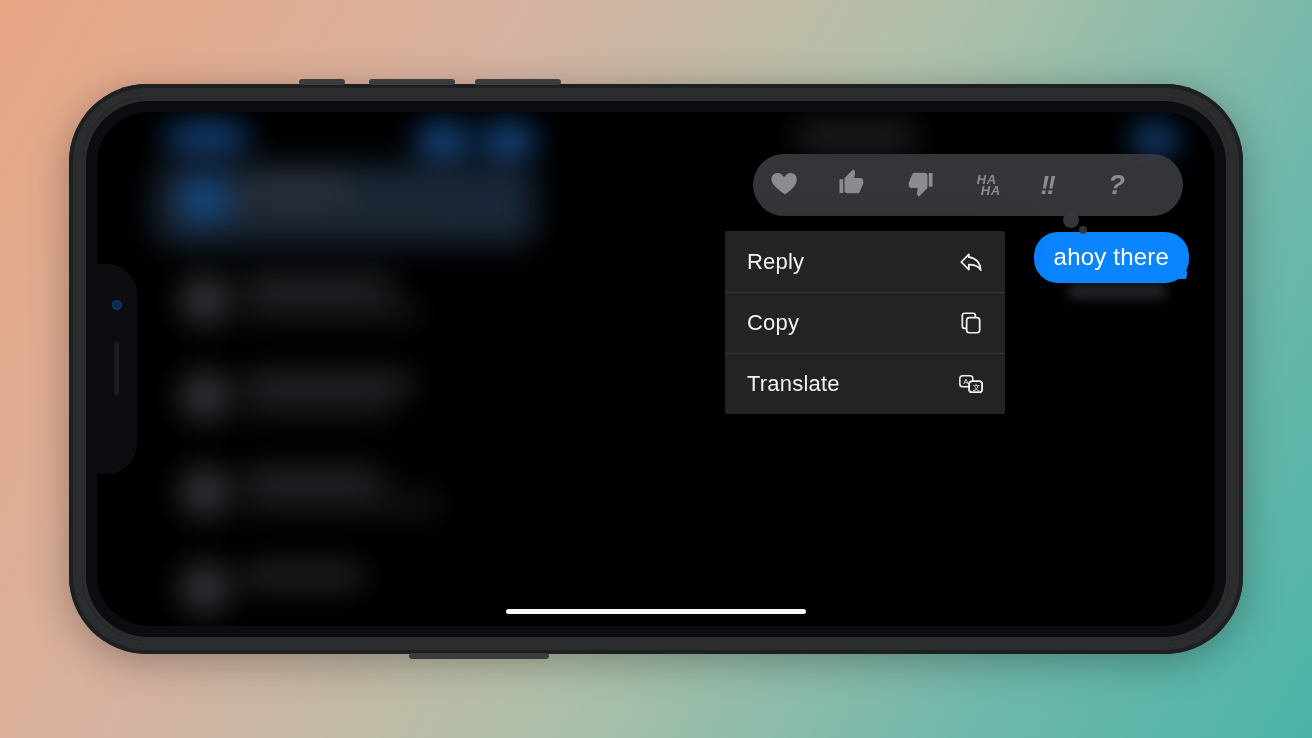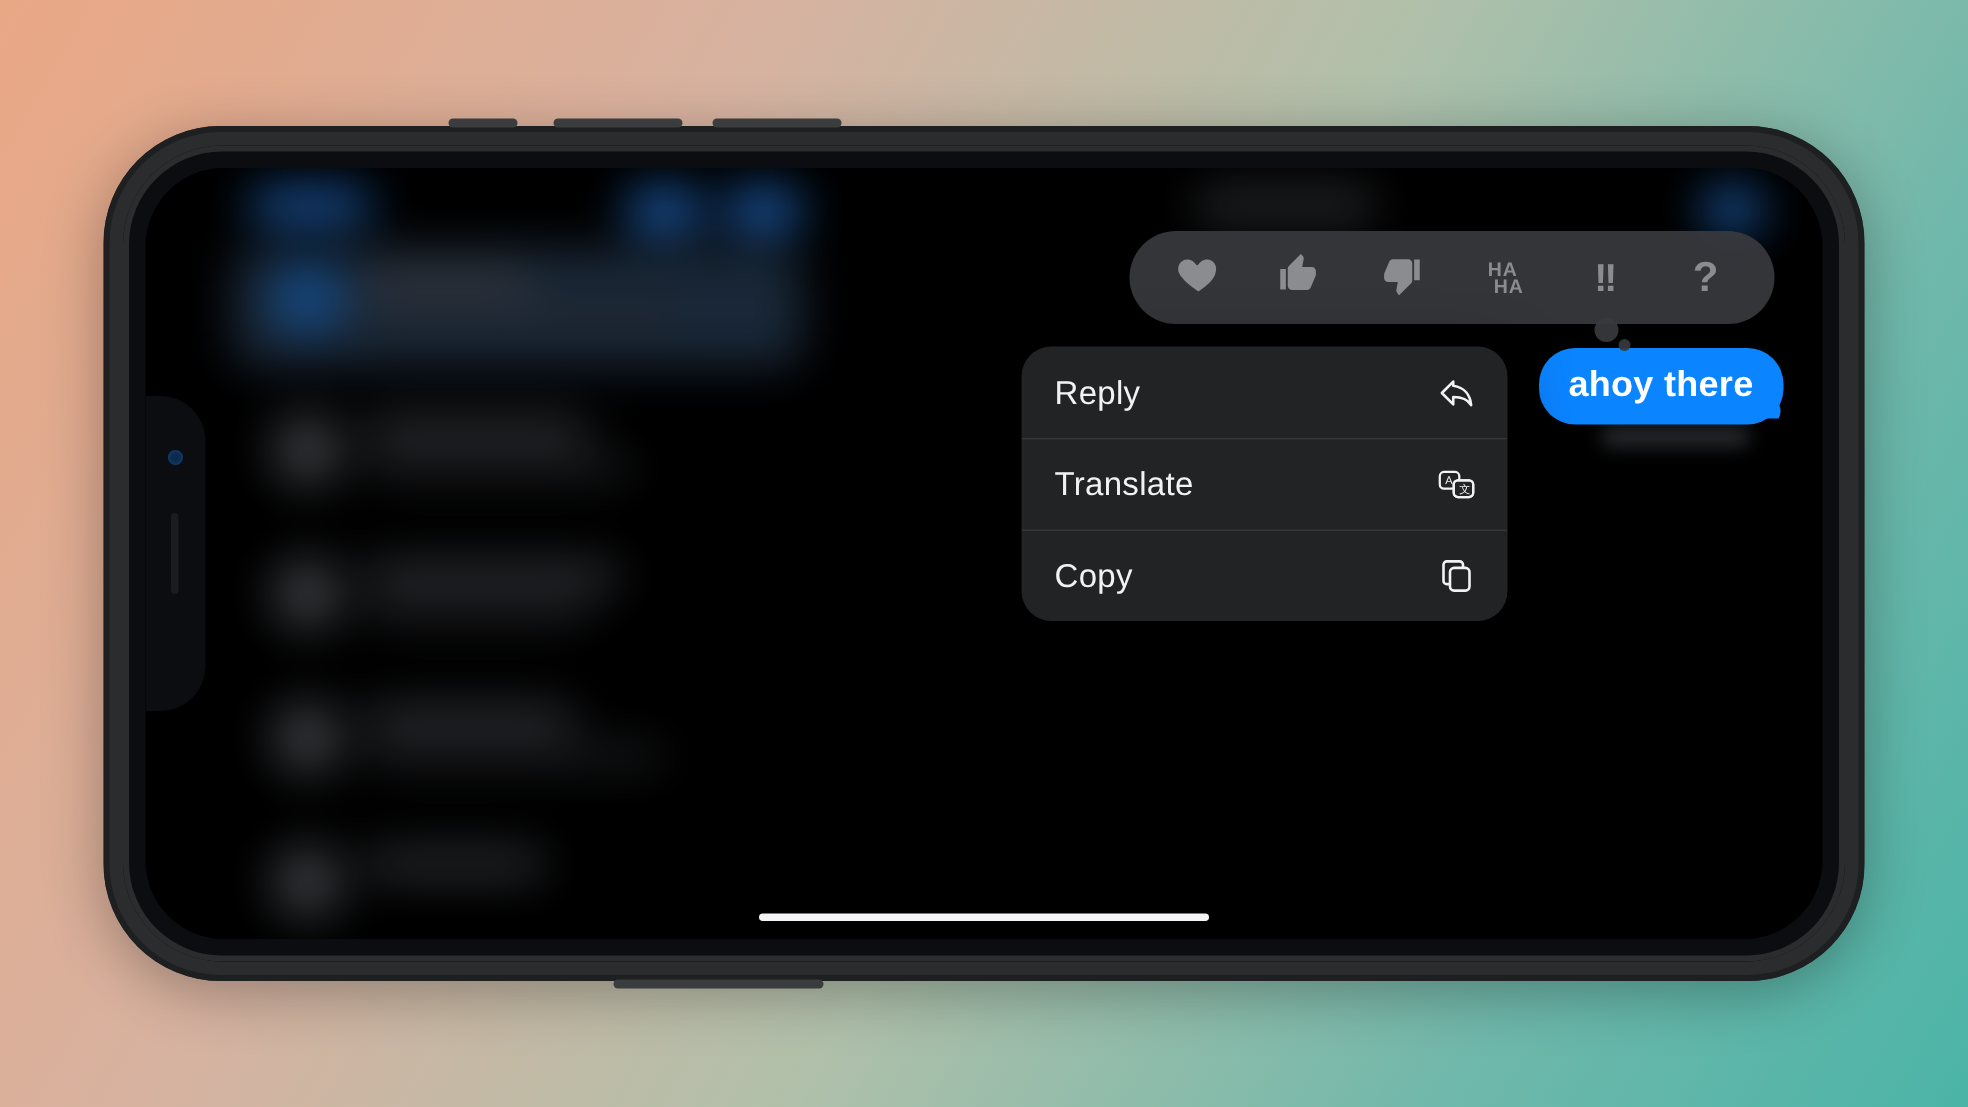--- a/index.html
+++ b/index.html
@@ -17,35 +17,35 @@
   .screen{position:absolute;inset:28px;border-radius:52px;overflow:hidden;background:#000;z-index:2;}
   
   .blur-layer{position:absolute;inset:0;filter:blur(16px);opacity:.95;}
   .blur-av{position:absolute;left:84px;width:48px;height:48px;border-radius:50%;background:#3a3d42;}
   .blur-ln1{position:absolute;left:146px;height:16px;border-radius:8px;background:#3b3e44;}
   .blur-ln2{position:absolute;left:146px;height:12px;border-radius:6px;background:#27292d;}
   .blur-top{position:absolute;top:14px;height:22px;border-radius:10px;}
   .home{position:absolute;left:50%;bottom:12px;transform:translateX(-50%);width:300px;height:5px;background:#f5f5f7;border-radius:3px;z-index:50;}
   
   .tapback{position:absolute;top:42px;right:32px;width:430px;height:62px;background:rgba(56,58,62,.92);border-radius:32px;display:flex;align-items:center;justify-content:space-around;padding:0 12px;box-sizing:border-box;z-index:30;}
-  .tapback .tb{width:58px;height:54px;display:flex;align-items:center;justify-content:center;color:#8a8c90;cursor:pointer;}
+  .tapback .tb{width:58px;height:54px;display:flex;align-items:center;color:#8a8c90;cursor:pointer;font-style:italic;}
   .tapback svg{width:30px;height:30px;fill:#8a8c90;}
   .haha{font-weight:800;font-size:13px;line-height:11px;color:#8a8c90;text-align:center;letter-spacing:.5px;}
   .exclaim{font-weight:900;font-size:26px;color:#8a8c90;letter-spacing:-2px;font-family:Arial,sans-serif;}
   .qmark{font-weight:900;font-size:28px;color:#8a8c90;font-family:Arial,sans-serif;}
   .tapback-tail{position:absolute;width:16px;height:16px;border-radius:50%;background:rgba(56,58,62,.92);right:136px;top:100px;z-index:29;}
   .tapback-tail2{position:absolute;width:8px;height:8px;border-radius:50%;background:rgba(56,58,62,.92);right:128px;top:114px;z-index:29;}
   
   .bubble-wrap{position:absolute;top:120px;right:26px;z-index:28;}
-  .bubble{background:#0b84ff;color:#fff;font-size:24px;font-weight:700;padding:11px 20px 12px 20px;border-radius:24px;position:relative;letter-spacing:.2px;}
+  .bubble{background:#0b84ff;color:#fff;font-size:24px;font-weight:400;padding:11px 20px 12px 20px;border-radius:24px;position:relative;letter-spacing:.2px;}
   .bubble-tail{position:absolute;right:-4px;bottom:4px;width:18px;height:18px;overflow:hidden;}
   .bubble-tail::before{content:"";position:absolute;width:22px;height:22px;background:#0b84ff;border-radius:50%;right:6px;bottom:-6px;}
   .status-blur{position:absolute;right:48px;top:172px;width:100px;height:14px;border-radius:7px;background:#26282c;filter:blur(6px);z-index:20;}
   
-  .menu{position:absolute;top:119px;right:210px;width:324px;background:rgba(34,36,38,.96);border-radius:20px;overflow:hidden;z-index:40;box-shadow:0 10px 40px rgba(0,0,0,.5);}
+  .menu{position:absolute;top:119px;right:210px;width:280px;background:rgba(34,36,38,.96);border-radius:2px;overflow:hidden;z-index:40;box-shadow:0 10px 40px rgba(0,0,0,.5);}
   .menu-item{height:61px;display:flex;align-items:center;justify-content:space-between;padding:0 20px 0 22px;color:#f2f2f4;font-size:22px;font-weight:400;cursor:pointer;box-sizing:border-box;letter-spacing:.2px;}
   .menu-item + .menu-item{border-top:1px solid rgba(255,255,255,.09);}
   .menu-item .ico{width:28px;height:28px;display:flex;align-items:center;justify-content:center;}
   .menu-item svg{width:26px;height:26px;stroke:#f2f2f4;fill:none;stroke-width:1.6;}
 </style>
 </head>
 <body>
 
 <div class="bg">
   <div class="phone">
@@ -138,38 +138,38 @@
       <div class="menu">
         <div class="menu-item">
           <span>Reply</span>
           <span class="ico">
             <svg viewBox="0 0 24 24">
                 <path d="M10 5 3 12l7 7v-4.5c5 0 9 1.5 11 5-.5-6-4-11-11-12V5z" stroke-linejoin="round"></path>
               </svg>
           </span>
         </div>
         <div class="menu-item">
+          <span>Copy</span>
+          <span class="ico">
+            <svg viewBox="0 0 24 24">
+                <rect x="8" y="7" width="12" height="14" rx="2.5"></rect>
+                <path d="M8 17H6a2 2 0 0 1-2-2V5a2 2 0 0 1 2-2h8a2 2 0 0 1 2 2v2"></path>
+              </svg>
+          </span>
+        </div>
+        <div class="menu-item">
           <span>Translate</span>
           <span class="ico">
             <svg viewBox="0 0 28 24">
                 <rect x="2" y="3" width="14" height="12" rx="3"></rect>
                 <rect x="12" y="9" width="14" height="12" rx="3" fill="#222426"></rect>
                 <rect x="12" y="9" width="14" height="12" rx="3"></rect>
                 <text x="6" y="12" font-size="8" fill="#f2f2f4" stroke="none" font-family="Arial">A</text>
                 <text x="16" y="18" font-size="8" fill="#f2f2f4" stroke="none" font-family="Arial">文</text>
               </svg>
           </span>
         </div>
-        <div class="menu-item">
-          <span>Copy</span>
-          <span class="ico">
-            <svg viewBox="0 0 24 24">
-                <rect x="8" y="7" width="12" height="14" rx="2.5"></rect>
-                <path d="M8 17H6a2 2 0 0 1-2-2V5a2 2 0 0 1 2-2h8a2 2 0 0 1 2 2v2"></path>
-              </svg>
-          </span>
-        </div>
       </div>
 
       <div class="home"></div>
     </div>
   </div>
 </div>
 
 </body></html>

